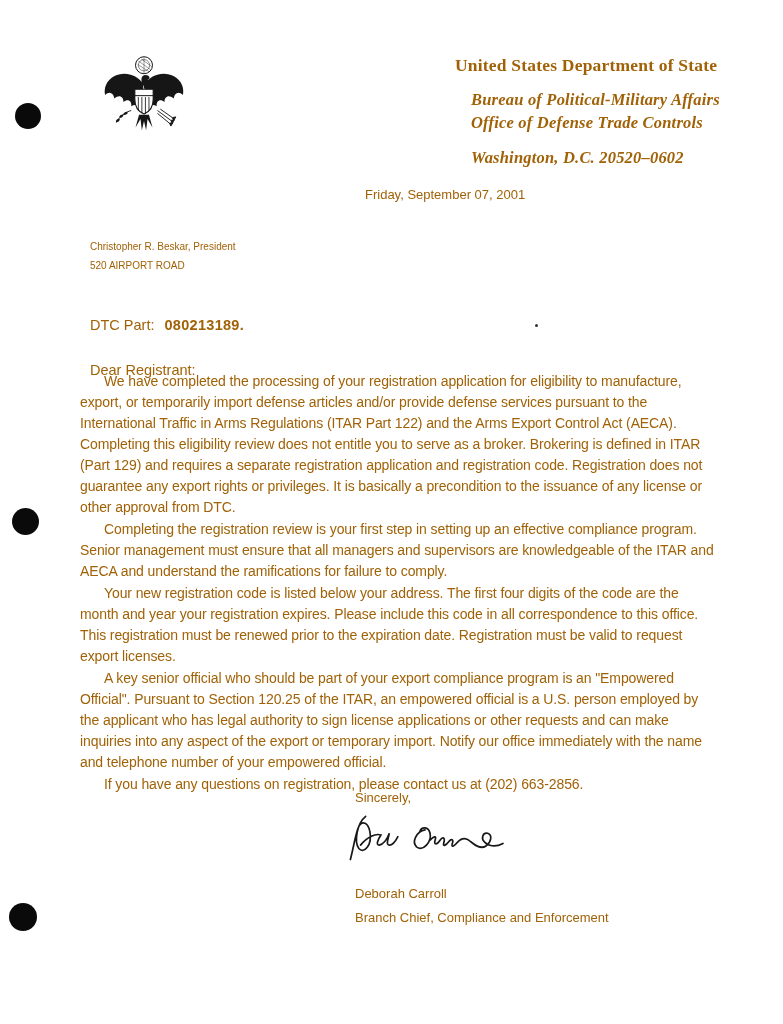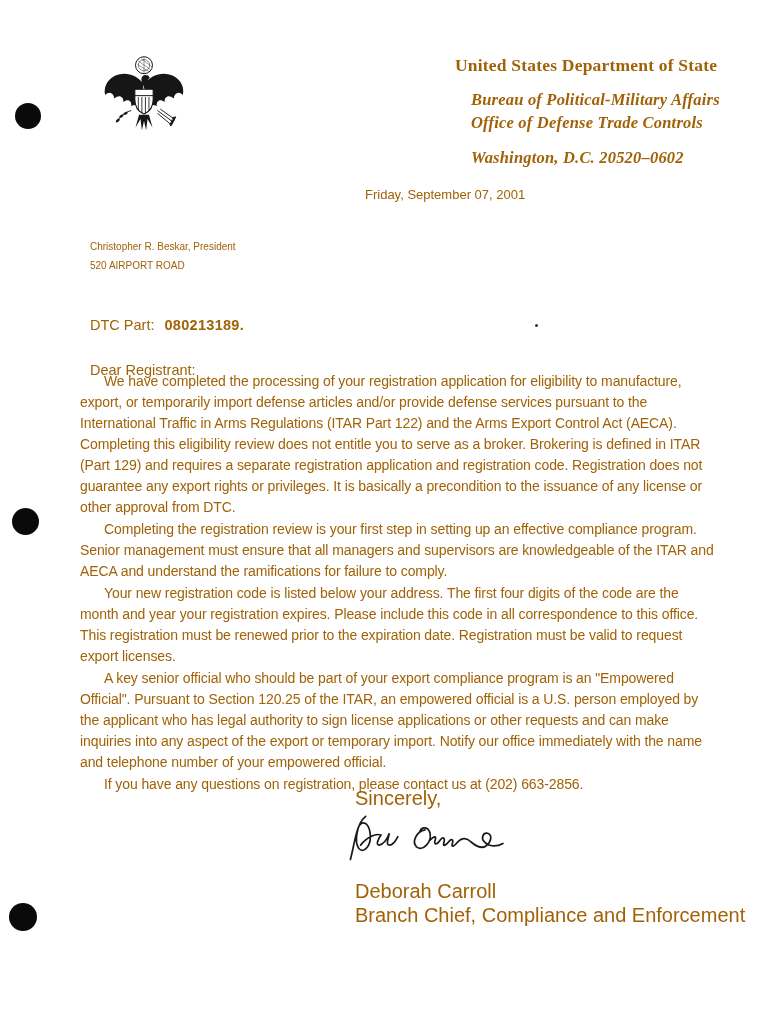--- a/index.html
+++ b/index.html
@@ -42,21 +42,21 @@
   .recipient{position:absolute;left:90px;top:238px;font-size:10px;line-height:18.5px;}
 
   .dtc{position:absolute;left:90px;top:317px;font-size:14.5px;}
   .dtc b{margin-left:10px;letter-spacing:.3px;}
 
   .salutation{position:absolute;left:90px;top:345px;font-size:14.5px;margin-top:17px;}
 
   .body{position:absolute;left:80px;top:371px;width:638px;font-size:14px;line-height:21px;letter-spacing:-0.1px;}
   .body p{margin:0 4px 1px 0;text-indent:24px;}
 
-  .closing{position:absolute;left:355px;top:787px;font-size:20px;line-height:22px;}
+  .closing{position:absolute;left:355px;top:787px;font-size:13px;line-height:22px;}
   .closing .sig{display:block;margin:2px 0 0 -8px;}
   .closing .name{margin-top:12px;}
   .closing .title{margin-top:2px;}
 </style>
 </head>
 <body>
 
 <div class="page">
 
   <div class="hole hole1"></div>

